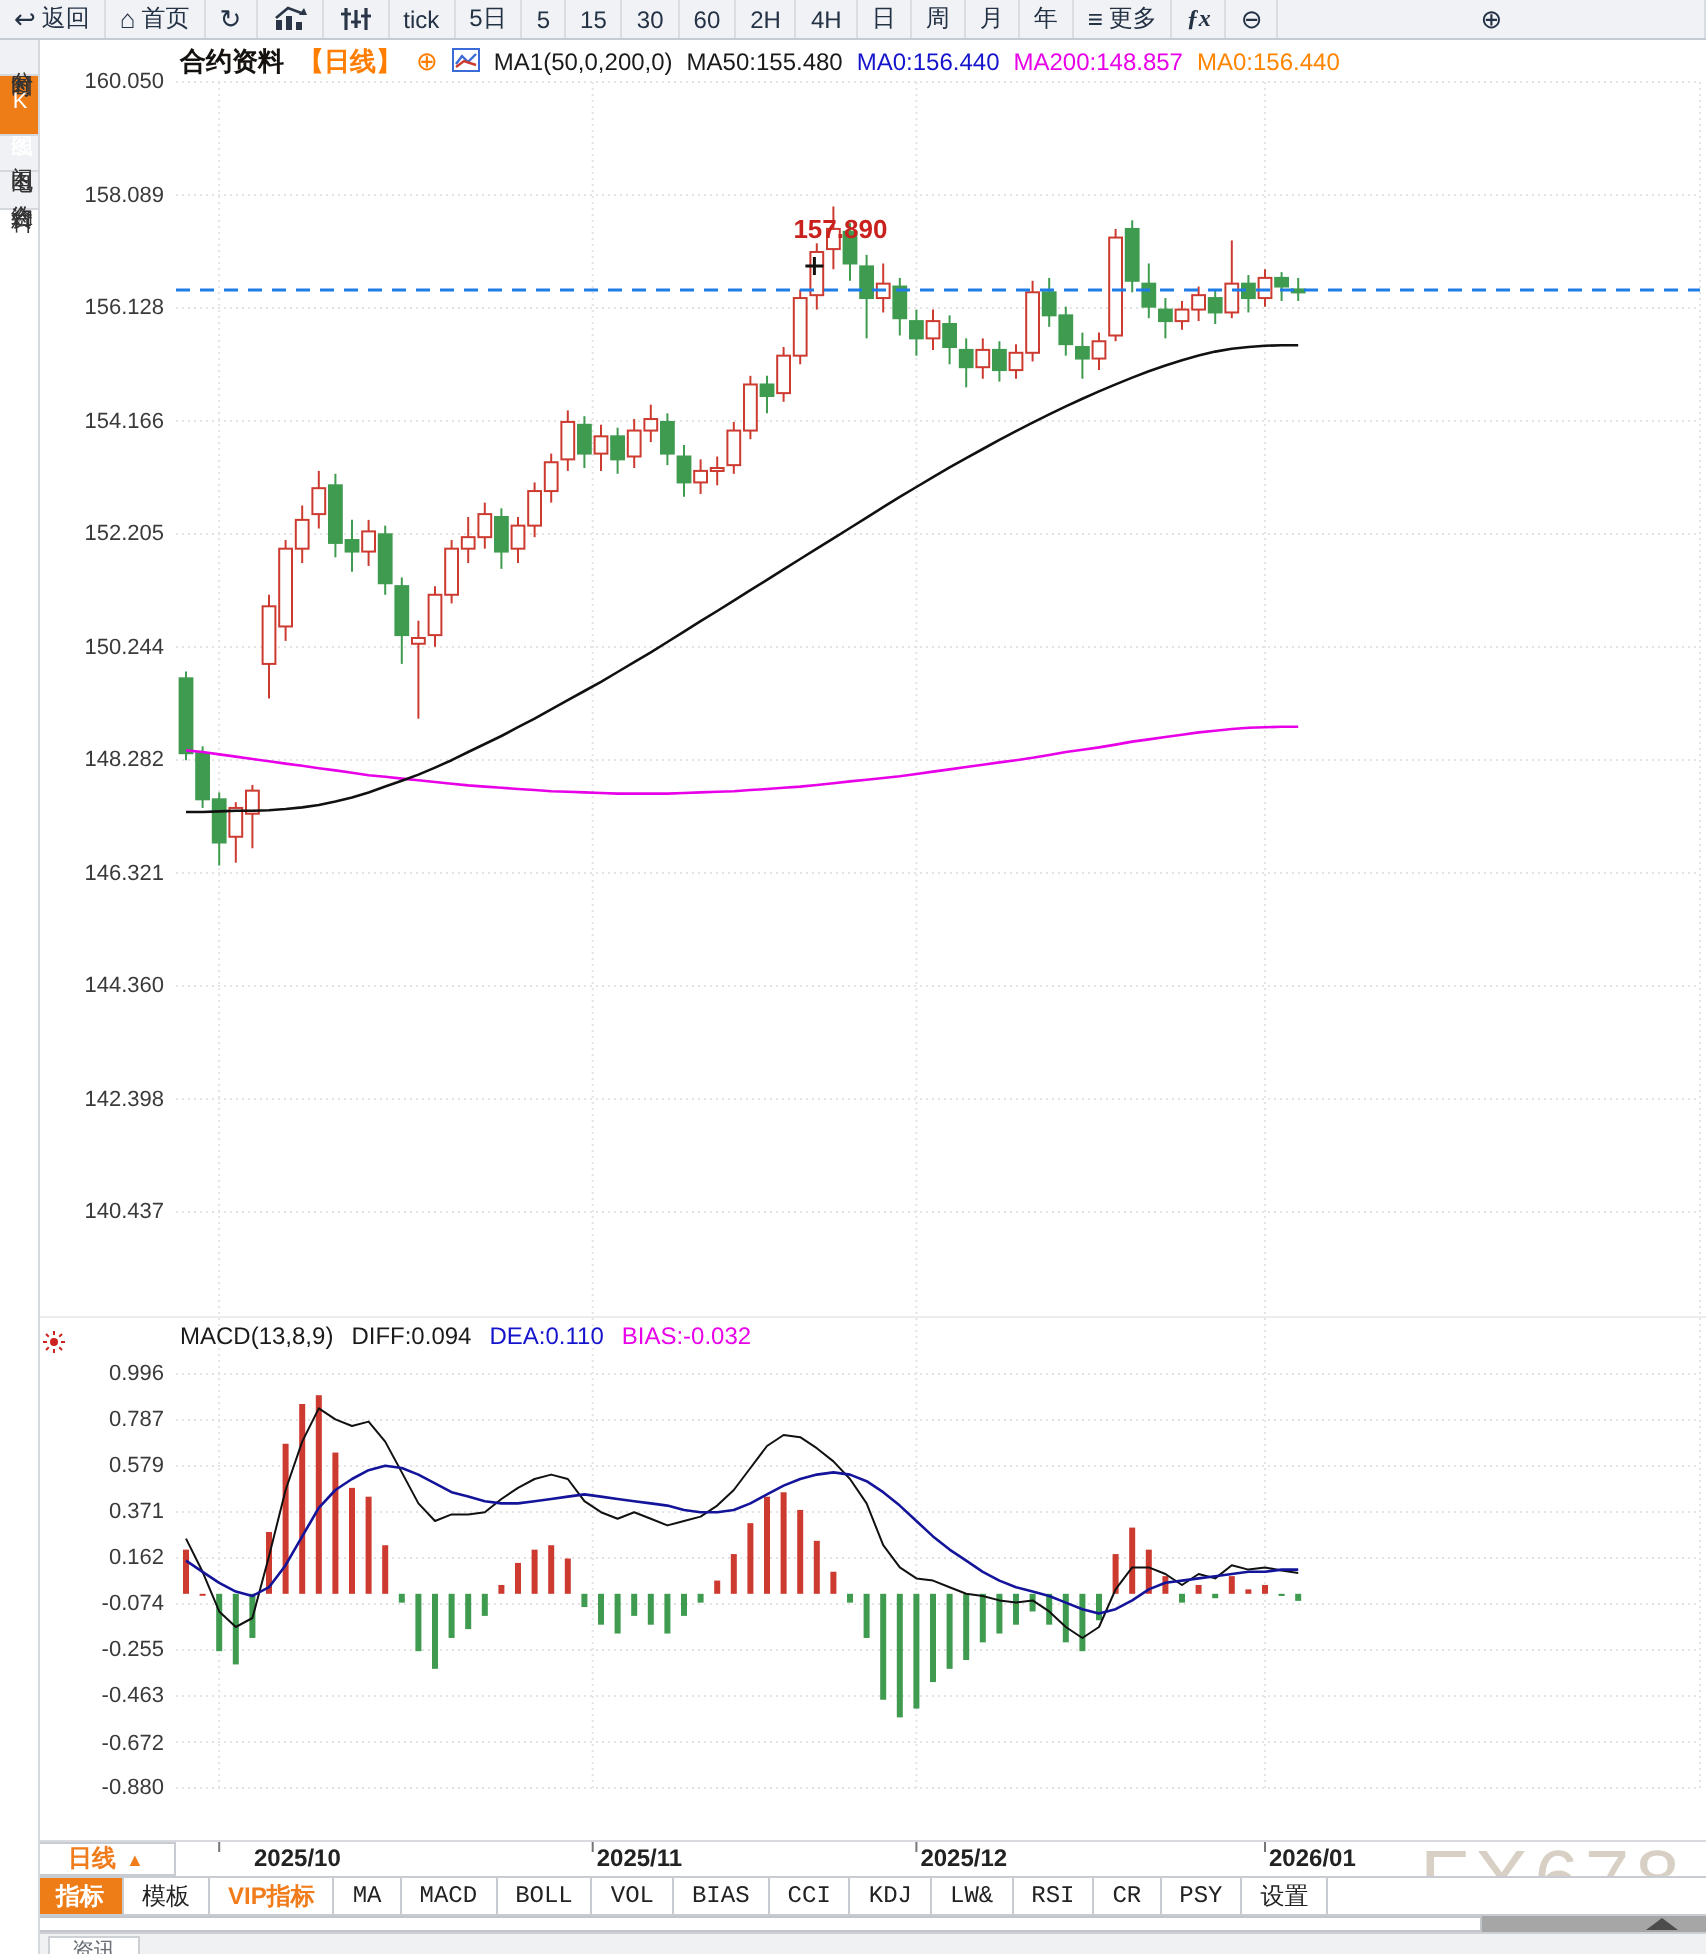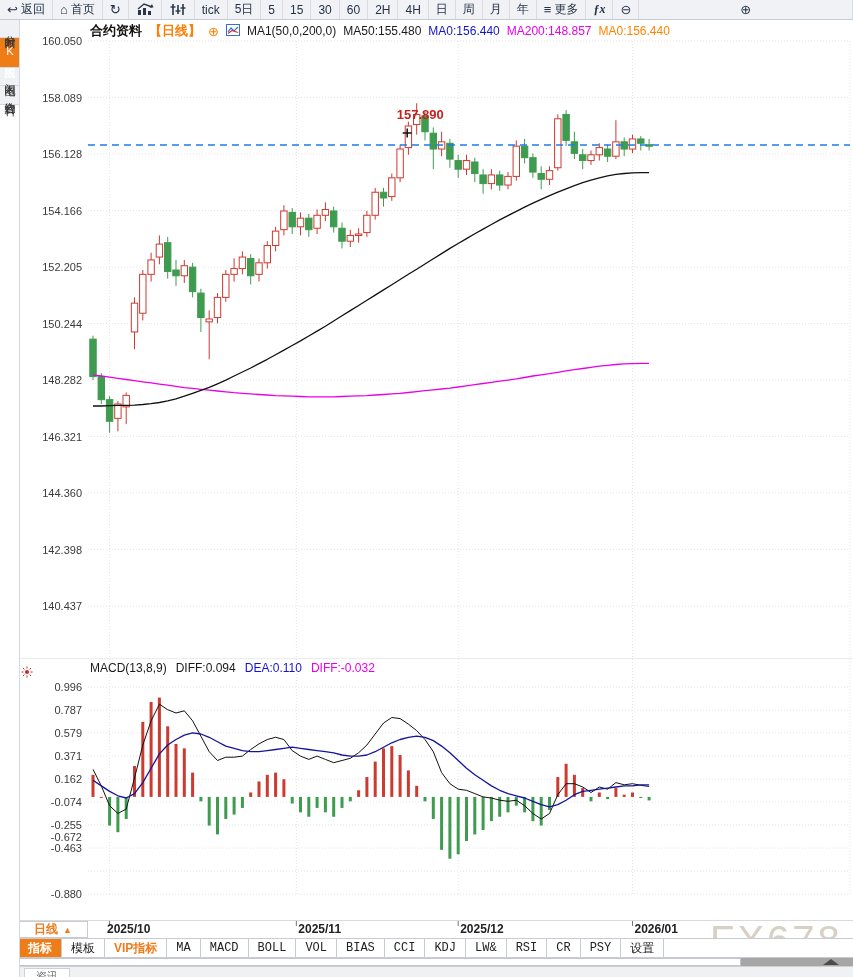--- a/index.html
+++ b/index.html
@@ -325,25 +325,25 @@
     <div class="axis-label" style="top: 543.5px;">142.398</div>
     <div class="axis-label" style="top: 600px;">140.437</div>
     <div class="axis-label" style="top: 681px;">0.996</div>
     <div class="axis-label" style="top: 704px;">0.787</div>
     <div class="axis-label" style="top: 727px;">0.579</div>
     <div class="axis-label" style="top: 750px;">0.371</div>
     <div class="axis-label" style="top: 773px;">0.162</div>
     <div class="axis-label" style="top: 796px;">-0.074</div>
     <div class="axis-label" style="top: 819px;">-0.255</div>
     <div class="axis-label" style="top: 842px;">-0.463</div>
-    <div class="axis-label" style="top: 831px;">-0.672</div>
+    <div class="axis-label" style="top: 866px;">-0.672</div>
     <div class="axis-label" style="top: 888px;">-0.880</div>
   </div>
 <div id="month-labels">
-    <div class="month-label" style="left: 107px;">2025/10</div>
+    <div class="month-label" style="left: 127px;">2025/10</div>
     <div class="month-label" style="left: 298.35px;">2025/11</div>
     <div class="month-label" style="left: 460.2px;">2025/12</div>
     <div class="month-label" style="left: 634.5px;">2026/01</div>
   </div>
 <div class="pane-sep"></div>
 <div class="chart-bottom-line"></div>
 <div class="peak-label" id="peak-label" style="left: 396.7px; top: 87px;">157.890</div>
 
 <div class="top-toolbar">
   <div class="tb-item">
@@ -464,21 +464,21 @@
     <line x1="2" y1="2" x2="3.4" y2="3.4"></line>
         <line x1="8.6" y1="8.6" x2="10" y2="10"></line>
     <line x1="2" y1="10" x2="3.4" y2="8.6"></line>
         <line x1="8.6" y1="3.4" x2="10" y2="2"></line>
       </g>
     </svg></div>
 <div class="macd-header">
   <span class="t-black">MACD(13,8,9)</span>
   <span class="t-black">DIFF:0.094</span>
   <span class="t-blue">DEA:0.110</span>
-  <span class="t-mag">DIFF:-0.032</span>
+  <span class="t-mag">BIAS:-0.032</span>
 </div>
 
 <div class="period-btn">
   <span>日线</span>
   <span class="arr">▲</span>
 </div>
 
 <div class="indicator-bar" id="indicator-bar">
   <div class="ind-spacer"></div>
 <div class="ind-tab active cn">指标</div>

